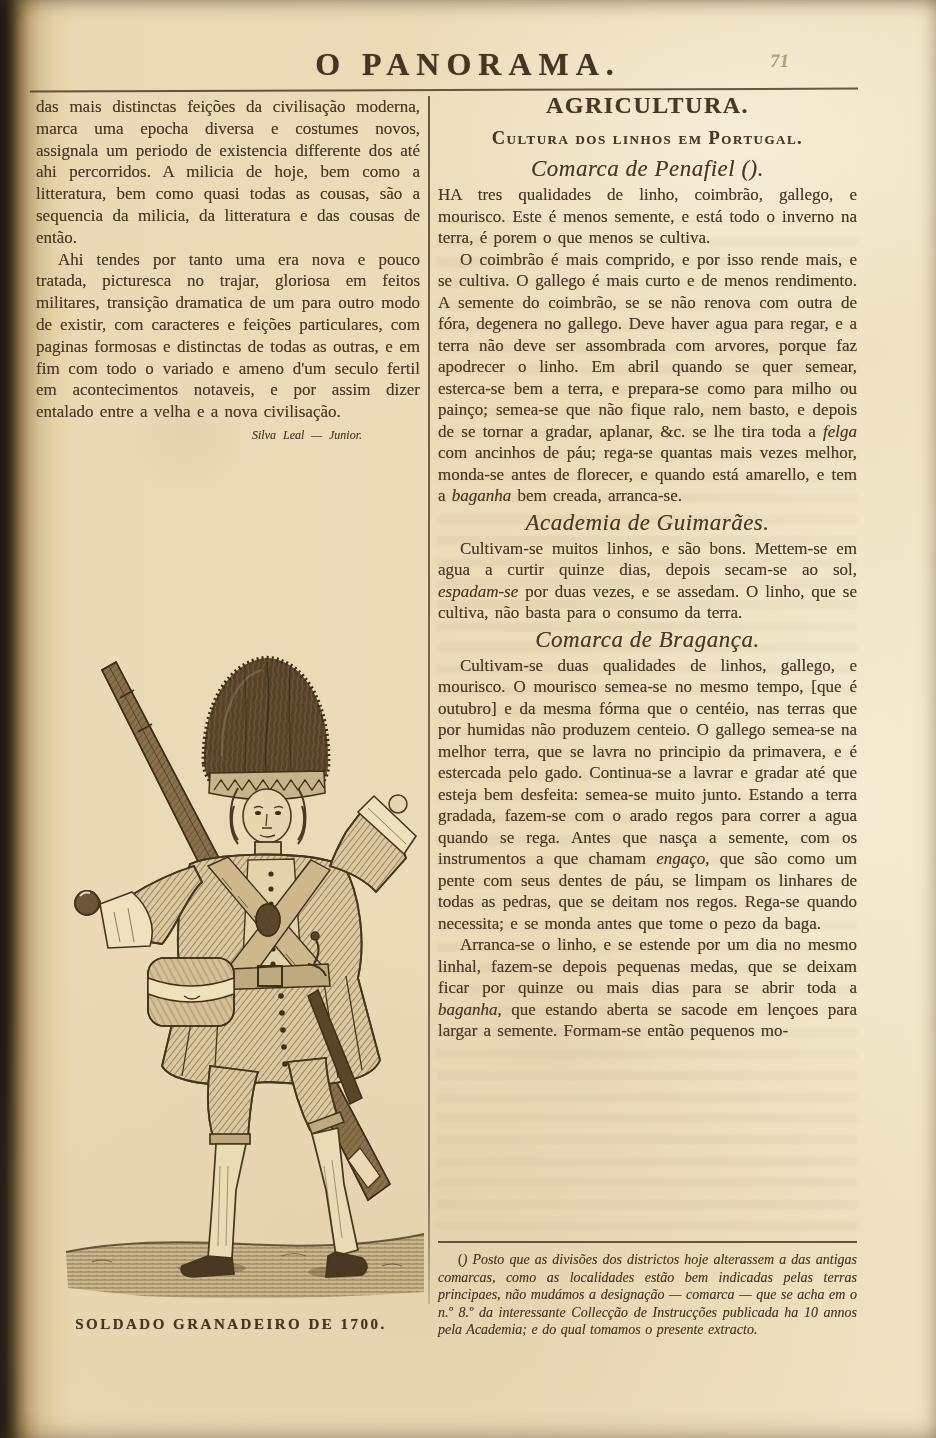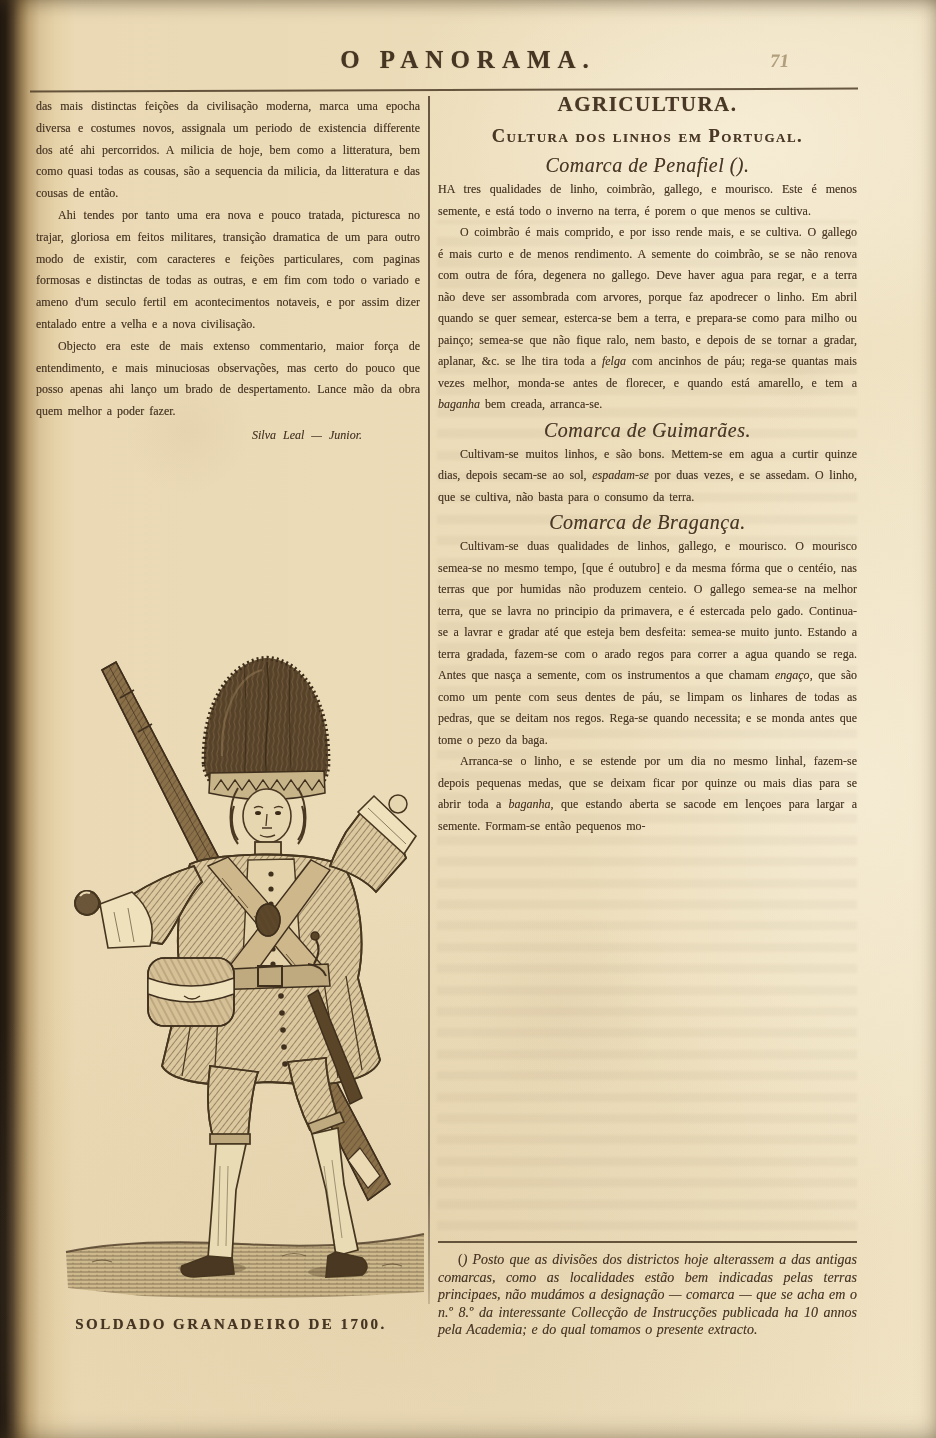--- a/index.html
+++ b/index.html
@@ -18,42 +18,42 @@
   }
   .mottle{position:absolute;inset:0;pointer-events:none;
     background:
       radial-gradient(circle 90px at 20% 30%, rgba(140,110,70,.06), transparent 70%),
       radial-gradient(circle 140px at 60% 70%, rgba(140,110,70,.05), transparent 70%),
       radial-gradient(circle 70px at 85% 25%, rgba(140,110,70,.06), transparent 70%);}
   .ghost{position:absolute;left:437px;top:220px;width:420px;height:1010px;pointer-events:none;
     background:repeating-linear-gradient(0deg, rgba(110,85,50,.045) 0 9px, transparent 9px 21.4px);
     filter:blur(1px);}
   .masthead{position:absolute;top:46px;left:0;width:936px;text-align:center;
-    font-weight:bold;font-size:25px;letter-spacing:7px;color:#463522;
+    font-weight:bold;font-size:32px;letter-spacing:7px;color:#463522;
     text-shadow:0 0 1px rgba(70,53,34,.5);}
   .page-number{position:absolute;top:50px;left:770px;font-size:19px;color:#9b876361;
     color:#9b8763;opacity:.75;font-weight:bold;transform:skewX(-8deg);}
   .header-rule{position:absolute;top:89px;left:30px;width:828px;height:2px;
     background:#4e3c27;opacity:.85;transform:rotate(-.2deg);}
   .col-divider{position:absolute;left:428px;top:96px;width:2px;height:1208px;
     background:linear-gradient(180deg,rgba(70,54,34,.8),rgba(70,54,34,.65) 90%,rgba(70,54,34,.2));}
   .left-col{position:absolute;left:36px;top:96px;width:384px;}
   .right-col{position:absolute;left:438px;top:92px;width:419px;}
-  p.body{margin:0;font-size:12px;line-height:21.8px;text-align:justify;
+  p.body{margin:0;font-size:17px;line-height:21.8px;text-align:justify;
     text-indent:22px;word-spacing:2px;text-shadow:0 0 .6px rgba(74,56,39,.55);}
   .right-col p.body{line-height:21.5px;}
   p.noindent{text-indent:0;}
   .signature{margin:5px 58px 8px 0;text-align:right;font-style:italic;font-size:12px;
     word-spacing:4px;text-shadow:0 0 .6px rgba(74,56,39,.5);}
-  h2.section{margin:0 0 9px 0;text-align:center;font-size:21px;font-weight:bold;
+  h2.section{margin:0 0 9px 0;text-align:center;font-size:24px;font-weight:bold;
     letter-spacing:1.5px;text-shadow:0 0 .7px rgba(74,56,39,.55);}
   h3.article{margin:0 0 7px 0;text-align:center;font-variant:small-caps;font-weight:600;
     font-size:18.5px;letter-spacing:1.5px;text-shadow:0 0 .6px rgba(74,56,39,.5);}
   h4.comarca{margin:3px 0 2px 0;text-align:center;font-style:italic;font-weight:normal;
-    font-size:20px;letter-spacing:.5px;text-shadow:0 0 .6px rgba(74,56,39,.5);}
+    font-size:23px;letter-spacing:.5px;text-shadow:0 0 .6px rgba(74,56,39,.5);}
   .footnote-rule{position:absolute;left:438px;top:1241px;width:419px;height:2px;background:#4e3c27;opacity:.85;}
   .footnote{position:absolute;left:438px;top:1251px;width:419px;margin:0;
     font-size:14px;line-height:17.6px;text-align:justify;text-indent:20px;
     word-spacing:1px;text-shadow:0 0 .5px rgba(74,56,39,.5);}
   figure.engraving{position:absolute;left:62px;top:646px;width:366px;height:656px;margin:0;}
   figure.engraving svg{width:100%;height:100%;}
   .caption{position:absolute;left:36px;top:1316px;width:390px;margin:0;text-align:center;
     font-weight:bold;font-size:15px;letter-spacing:2.5px;color:#463522;
     text-shadow:0 0 .7px rgba(70,53,34,.55);}
   .caption-star{position:absolute;left:168px;top:1338px;font-size:15px;color:#5a4731;}
@@ -66,21 +66,20 @@
   <div class="ghost"></div>
 
   <div class="masthead">O PANORAMA.</div>
   <div class="page-number">71</div>
   <div class="header-rule"></div>
   <div class="col-divider"></div>
 
   <section class="left-col">
     <p class="body noindent">das mais distinctas feições da civilisação moderna, marca uma epocha diversa e costumes novos, assignala um periodo de existencia differente dos até ahi percorridos. A milicia de hoje, bem como a litteratura, bem como quasi todas as cousas, são a sequencia da milicia, da litteratura e das cousas de então.</p>
     <p class="body">Ahi tendes por tanto uma era nova e pouco tratada, picturesca no trajar, gloriosa em feitos militares, transição dramatica de um para outro modo de existir, com caracteres e feições particulares, com paginas formosas e distinctas de todas as outras, e em fim com todo o variado e ameno d'um seculo fertil em acontecimentos notaveis, e por assim dizer entalado entre a velha e a nova civilisação.</p>
-    <p class="body">Objecto era este de mais extenso commentario, maior força de entendimento, e mais minuciosas observações, mas certo do pouco que posso apenas ahi lanço um brado de despertamento. Lance mão da obra quem melhor a poder fazer.</p>
     <div class="signature">Silva Leal — Junior.</div>
   </section>
 
   <figure class="engraving">
     <svg viewBox="0 0 366 656">
       <defs>
         <pattern id="hA" width="5" height="5" patternUnits="userSpaceOnUse" patternTransform="rotate(38)">
           <line x1="2.5" y1="0" x2="2.5" y2="5" stroke="#55422b" stroke-width="1" opacity=".5"></line>
         </pattern>
         <pattern id="hB" width="6" height="6" patternUnits="userSpaceOnUse" patternTransform="rotate(-28)">
@@ -222,21 +221,21 @@
   <div class="caption-star"><i></i></div>
 
   <section class="right-col">
     <h2 class="section">AGRICULTURA.</h2>
     <h3 class="article">Cultura dos linhos em Portugal.</h3>
 
     <h4 class="comarca">Comarca de Penafiel (<i>).</i></h4>
     <p class="body noindent">HA tres qualidades de linho, coimbrão, gallego, e mourisco. Este é menos semente, e está todo o inverno na terra, é porem o que menos se cultiva.</p>
     <p class="body">O coimbrão é mais comprido, e por isso rende mais, e se cultiva. O gallego é mais curto e de menos rendimento. A semente do coimbrão, se se não renova com outra de fóra, degenera no gallego. Deve haver agua para regar, e a terra não deve ser assombrada com arvores, porque faz apodrecer o linho. Em abril quando se quer semear, esterca-se bem a terra, e prepara-se como para milho ou painço; semea-se que não fique ralo, nem basto, e depois de se tornar a gradar, aplanar, &amp;c. se lhe tira toda a <i>felga</i> com ancinhos de páu; rega-se quantas mais vezes melhor, monda-se antes de florecer, e quando está amarello, e tem a <i>baganha</i> bem creada, arranca-se.</p>
 
-    <h4 class="comarca">Comarca de Guimarães.</h4>
+    <h4 class="comarca">Academia de Guimarães.</h4>
     <p class="body">Cultivam-se muitos linhos, e são bons. Mettem-se em agua a curtir quinze dias, depois secam-se ao sol, <i>espadam-se</i> por duas vezes, e se assedam. O linho, que se cultiva, não basta para o consumo da terra.</p>
 
     <h4 class="comarca">Comarca de Bragança.</h4>
     <p class="body">Cultivam-se duas qualidades de linhos, gallego, e mourisco. O mourisco semea-se no mesmo tempo, [que é outubro] e da mesma fórma que o centéio, nas terras que por humidas não produzem centeio. O gallego semea-se na melhor terra, que se lavra no principio da primavera, e é estercada pelo gado. Continua-se a lavrar e gradar até que esteja bem desfeita: semea-se muito junto. Estando a terra gradada, fazem-se com o arado regos para correr a agua quando se rega. Antes que nasça a semente, com os instrumentos a que chamam <i>engaço</i>, que são como um pente com seus dentes de páu, se limpam os linhares de todas as pedras, que se deitam nos regos. Rega-se quando necessita; e se monda antes que tome o pezo da baga.</p>
     <p class="body">Arranca-se o linho, e se estende por um dia no mesmo linhal, fazem-se depois pequenas medas, que se deixam ficar por quinze ou mais dias para se abrir toda a <i>baganha</i>, que estando aberta se sacode em lençoes para largar a semente. Formam-se então pequenos mo-</p>
   </section>
 
   <div class="footnote-rule"></div>
   <p class="footnote">(<i>) Posto que as divisões dos districtos hoje alterassem a das antigas comarcas, como as localidades estão bem indicadas pelas terras principaes, não mudámos a designação — comarca — que se acha em o n.º 8.º da interessante Collecção de Instrucções publicada ha 10 annos pela Academia; e do qual tomamos o presente extracto.</i></p>
 </div>

